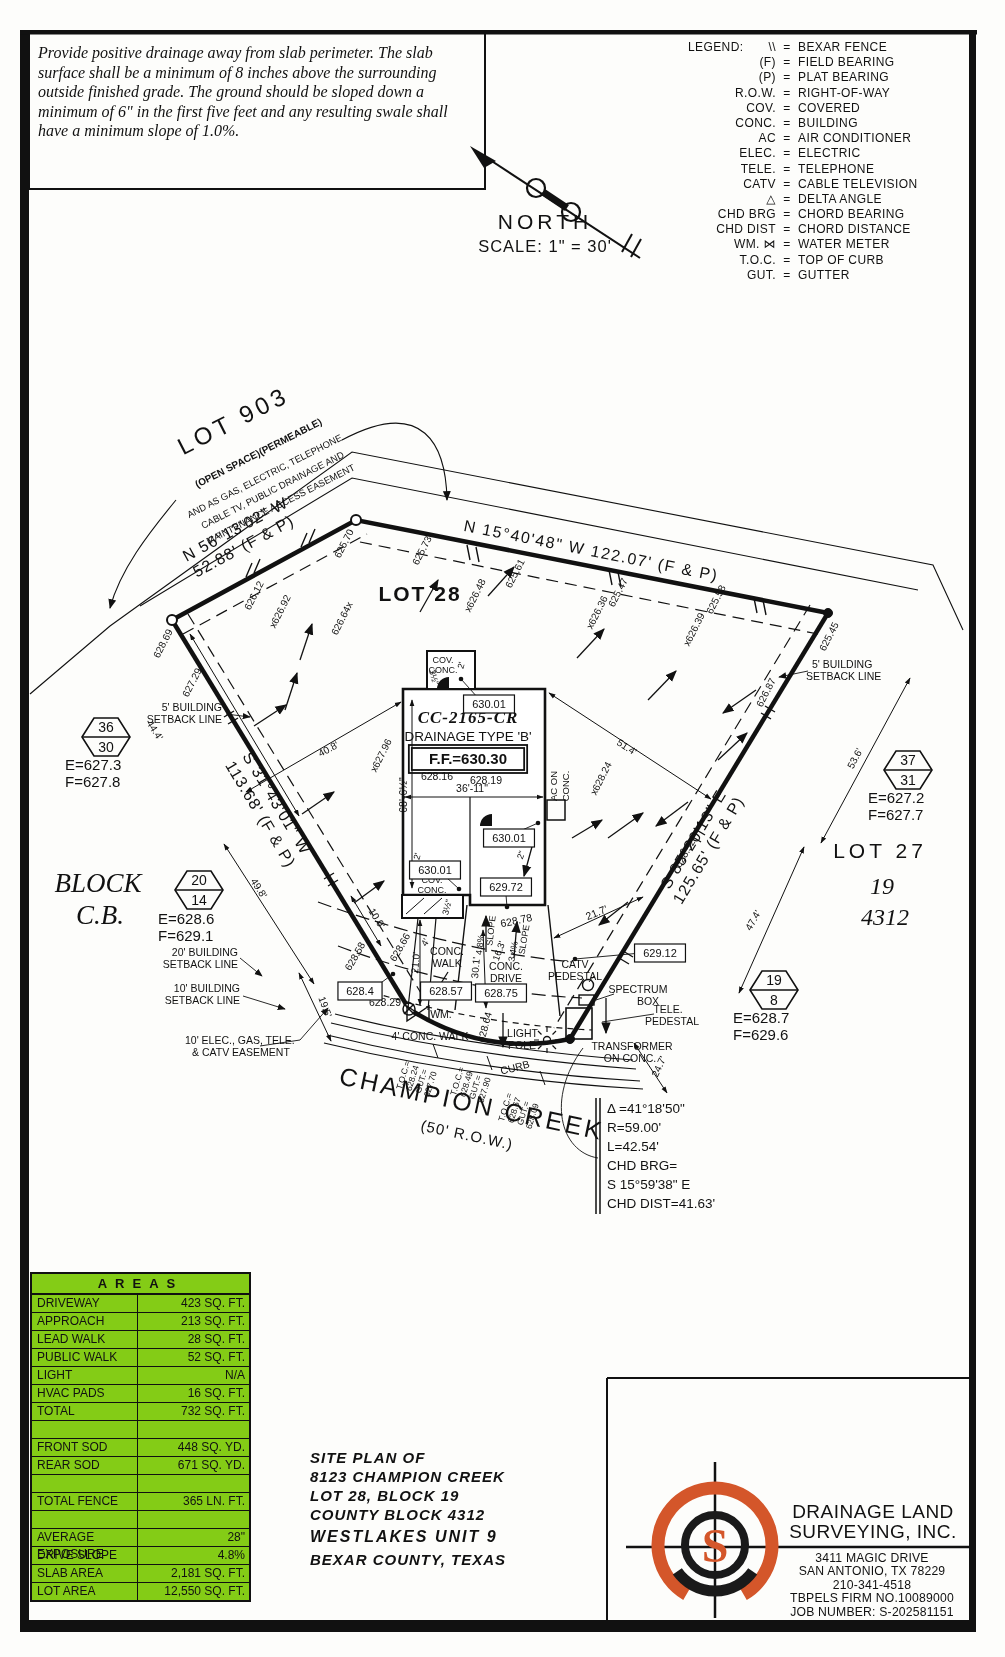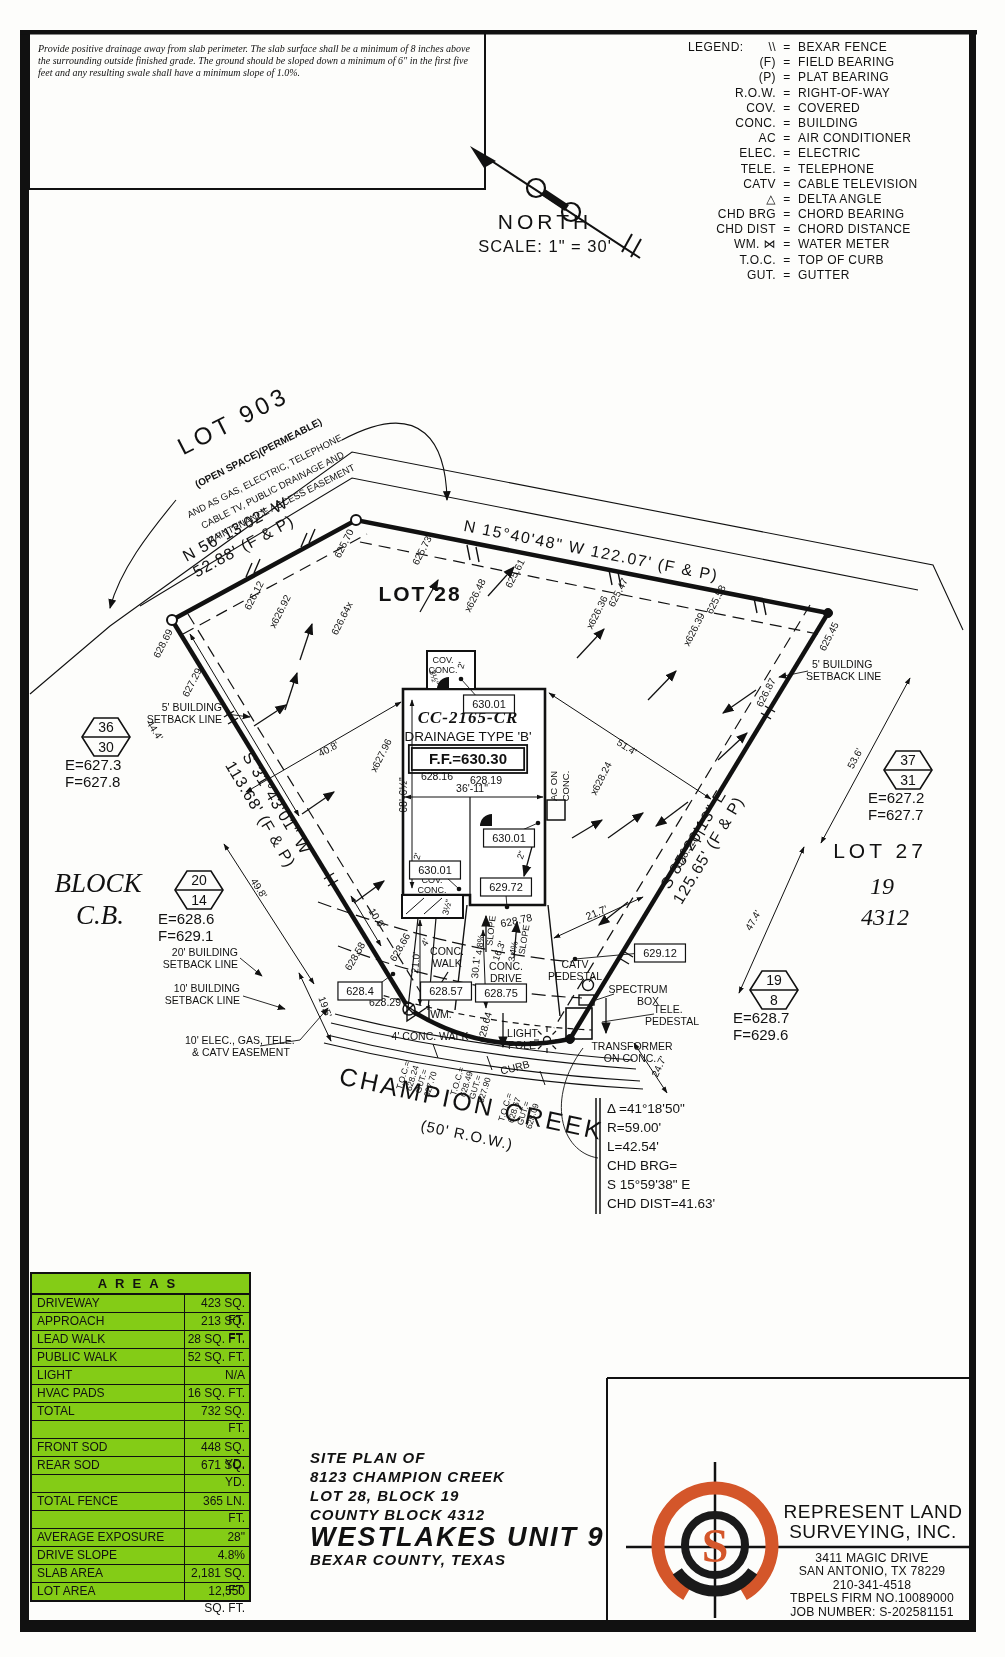--- a/index.html
+++ b/index.html
@@ -2,43 +2,43 @@
 <html><head>
 <meta charset="utf-8">
 <style>
   html,body{margin:0;padding:0;background:#e8e8e4;}
   #sheet{position:relative;width:1005px;height:1657px;background:#fdfdfb;font-family:"Liberation Sans",sans-serif;color:#111;overflow:hidden;}
   #drawing{position:absolute;left:0;top:0;}
   .abs{position:absolute;}
   
   #disclaimer{left:28px;top:32px;width:458px;height:158px;border:2px solid #111;padding:6px 8px;box-sizing:border-box;font-family:"Liberation Serif",serif;}
   #disclaimer .p1{font-style:italic;font-weight:bold;font-size:14.3px;line-height:1.18;letter-spacing:.2px;}
-  #disclaimer .p2{font-style:italic;font-size:10px;line-height:1.22;margin-top:3px;}
+  #disclaimer .p2{font-style:italic;font-size:16px;line-height:1.22;margin-top:3px;}
   
   #legend{left:688px;top:40px;width:285px;font-size:12px;letter-spacing:.4px;}
   #legend .lg-title{position:absolute;left:0;top:0;}
   .lg-row{display:flex;height:15.2px;line-height:15.2px;}
   .lg-sym{width:88px;text-align:right;white-space:pre;}
   .lg-eq{width:22px;text-align:center;}
   .lg-lab{flex:1;}
   
   #north{left:440px;top:210px;width:210px;text-align:center;}
   #north .n1{font-size:21px;letter-spacing:4px;}
   #north .n2{font-size:16.5px;letter-spacing:1px;margin-top:3px;white-space:nowrap;}
   
   #areas{left:30px;top:1272px;width:217px;border:2px solid #111;background:#84cc16;font-size:12px;}
   #areas .a-title{height:19px;line-height:19px;text-align:center;font-weight:bold;font-size:13px;letter-spacing:8px;border-bottom:2px solid #111;}
   .arow{display:flex;height:17px;line-height:17px;border-bottom:1px solid #111;}
   .arow:last-child{border-bottom:none;}
-  .arow .lab{width:153px;padding-left:5px;border-right:1px solid #111;box-sizing:border-box;}
+  .arow .lab{width:106px;padding-left:5px;border-right:1px solid #111;box-sizing:border-box;}
   .arow .val{flex:1;text-align:right;padding-right:4px;}
   
   #plantitle{left:310px;top:1448px;width:320px;text-align:left;font-family:Liberation Sans, sans-serif;font-weight:bold;font-style:italic;}
   #plantitle .t{font-size:15px;line-height:19px;letter-spacing:1px;}
-  #plantitle .big{font-size:27px;line-height:26px;letter-spacing:2px;}
+  #plantitle .big{font-size:16px;line-height:26px;letter-spacing:2px;}
   #drawnby{left:336px;top:1688px;width:300px;font-size:12.5px;white-space:nowrap;text-decoration:underline;}
   #drawnby .u{display:inline-block;border-bottom:1.5px solid #111;padding:0 6px;font-size:13px;}
   #drawnby .gap{display:inline-block;width:14px;}
   
   #sname{left:758px;top:1502px;width:230px;text-align:center;font-size:19px;letter-spacing:.5px;line-height:20px;}
   #saddr{left:755px;top:1552px;width:234px;text-align:center;font-size:12.2px;line-height:13.4px;letter-spacing:.2px;}
 </style>
 </head>
 <body>
 
@@ -599,21 +599,21 @@
 
 <div id="drawnby" class="abs">
   <span>DRAWN BY:</span>
   <span class="u">D.D.</span>
   <span class="gap"></span>
   <span>DATE:</span>
   <span class="u">4/29/2025</span>
 </div>
 
 <div id="sname" class="abs">
-  <div>REPRESENT LAND</div>
+  <div>DRAINAGE LAND</div>
   <div>SURVEYING, INC.</div>
 </div>
 <div id="saddr" class="abs">
   <div>3411 MAGIC DRIVE</div>
   <div>SAN ANTONIO, TX 78229</div>
   <div>210-341-4518</div>
   <div>TBPELS FIRM NO.10089000</div>
   <div>JOB NUMBER: S-202581151</div>
 </div>
 

